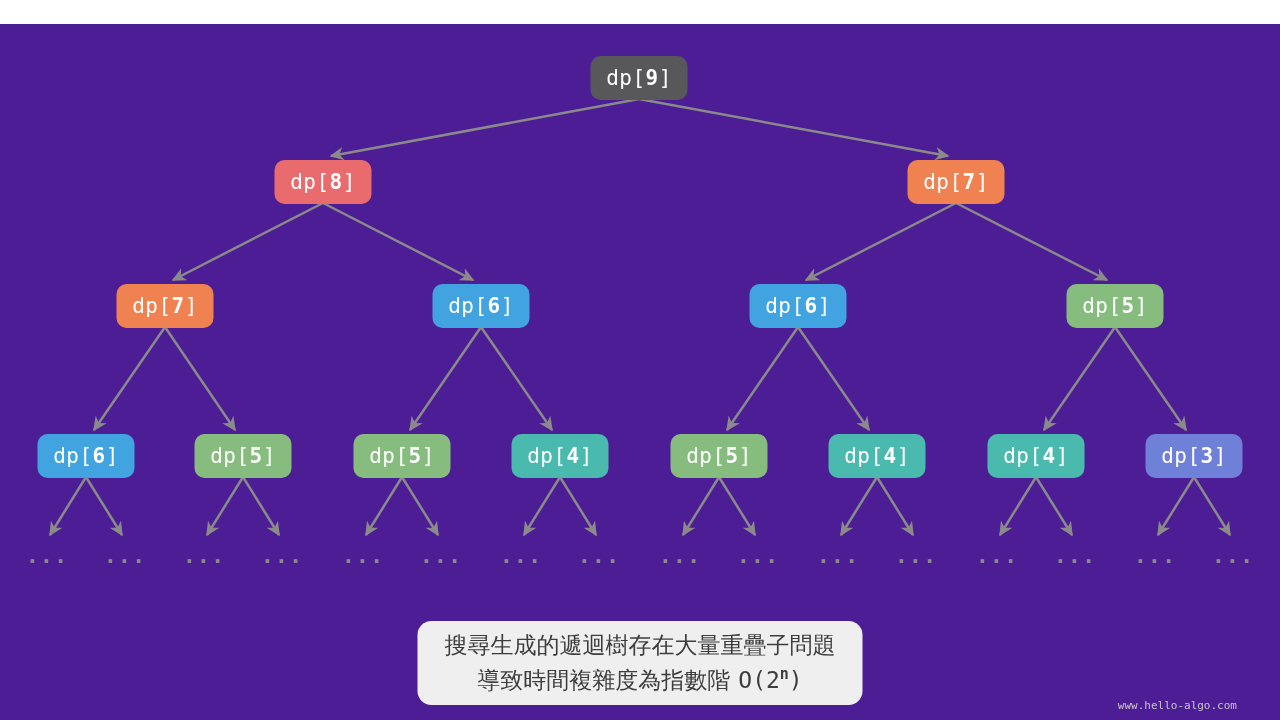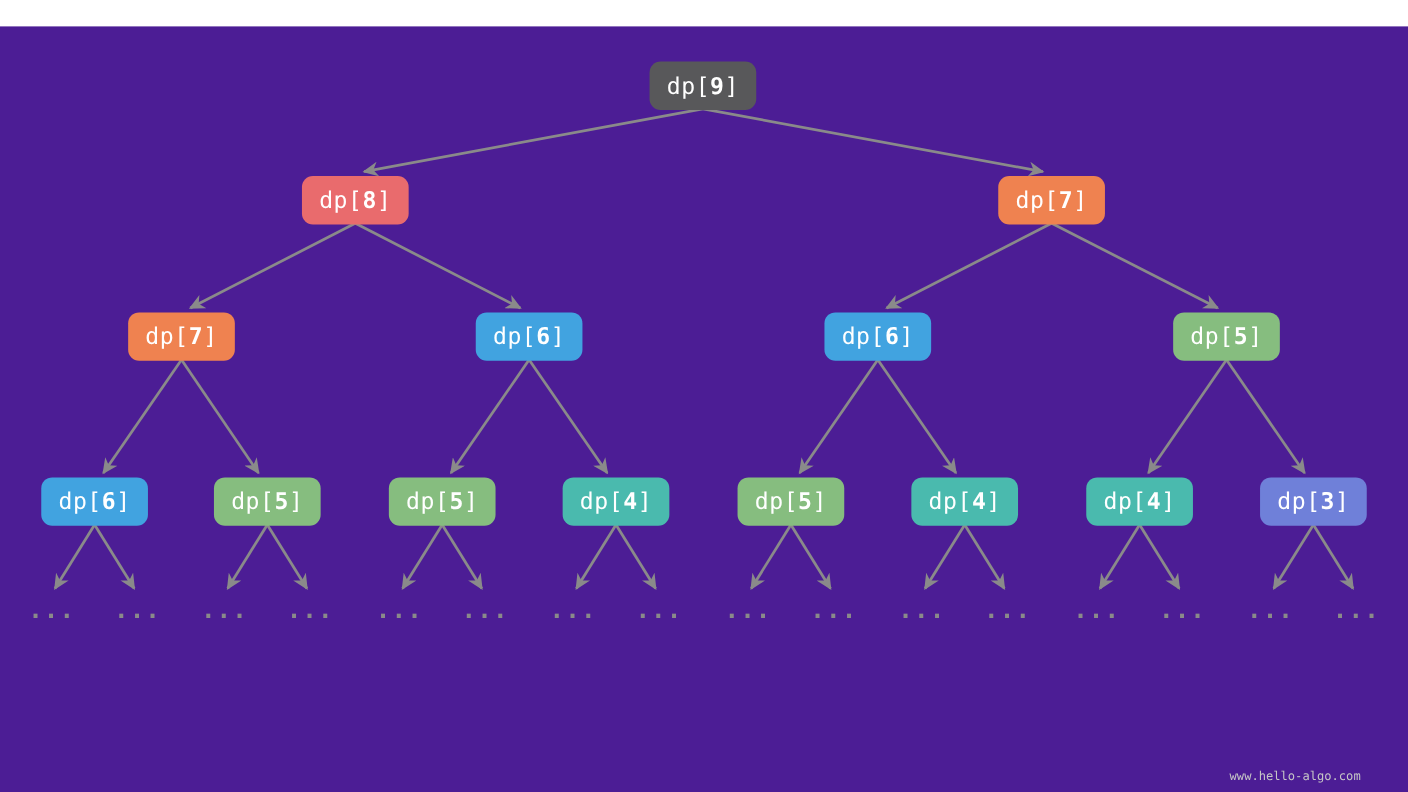--- a/index.html
+++ b/index.html
@@ -211,16 +211,22 @@
       </div>
       <div class="dots" style="left: 1155px; top: 521px;">...</div>
       <div class="dots" style="left: 1233px; top: 521px;">...</div>
       <div class="node" style="left: 1194px; top: 432px; width: 97px; height: 44px; border-radius: 10px; background: rgb(111, 128, 217); color: rgb(255, 255, 255);">
         <span>dp[</span>
         <span class="num">3</span>
         <span>]</span>
       </div>
     </div>
 
+  <div class="caption" style="background: rgb(239, 239, 239); color: rgb(61, 61, 61);">
+    <div>搜尋生成的遞迴樹存在大量重疊子問題</div>
+    <div>
+      <span>導致時間複雜度為指數階</span><span class="formula"><span>O(2</span><sup>n</sup><span>)</span></span>
+    </div>
+  </div>
 
   <div class="watermark">www.hello-algo.com</div>
 
 </div>
 
 </body></html>

